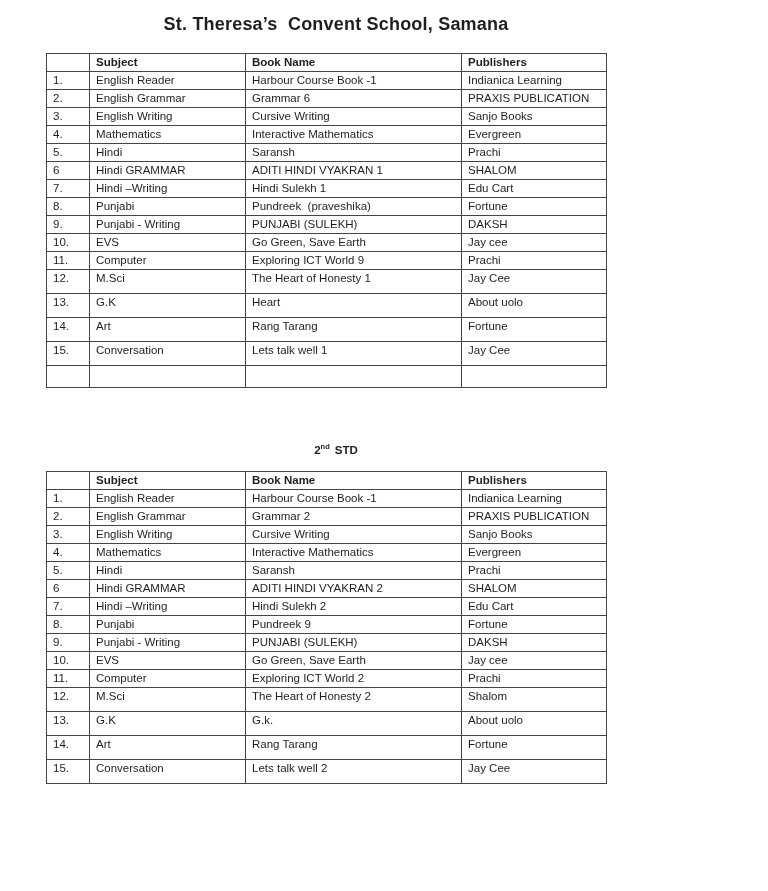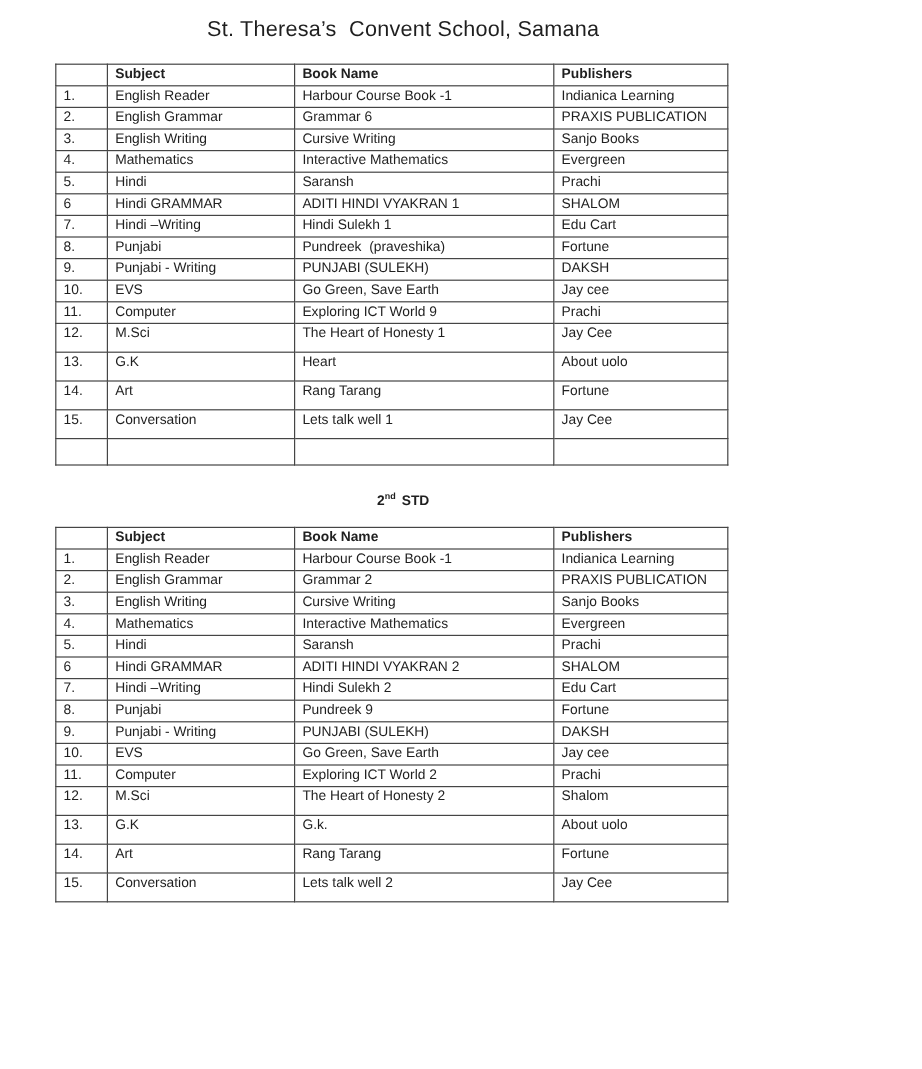--- a/index.html
+++ b/index.html
@@ -15,21 +15,21 @@
   }
   .content {
     width: 580px;
     margin-left: 46px;
     padding-top: 13px;
   }
   h1.school-title {
     margin: 0;
     font-size: 18px;
     line-height: 1.25;
-    font-weight: normal;
+    font-weight: bold;
     text-align: center;
     white-space: pre-wrap;
     letter-spacing: 0.2px;
   }
   h2.booklist-title {
     margin: 22px 0 0 0;
     font-size: 18px;
     line-height: 1.25;
     font-weight: bold;
     text-align: center;
@@ -40,21 +40,21 @@
     font-weight: bold;
     font-size: 11.5px;
     line-height: 13px;
   }
   .std-label sup {
     font-size: 7.5px;
     vertical-align: super;
     line-height: 0;
   }
   .std-word { margin-left: 5px; }
-  .std-label-2 { margin-top: 24px; }
+  .std-label-2 { margin-top: 56px; }
 
   table.booklist {
     border-collapse: collapse;
     table-layout: fixed;
     width: 560px;
     margin-top: 17px;
   }
   table.table-2 { margin-top: 14px; }
   col.c0 { width: 43px; }
   col.c1 { width: 156px; }

